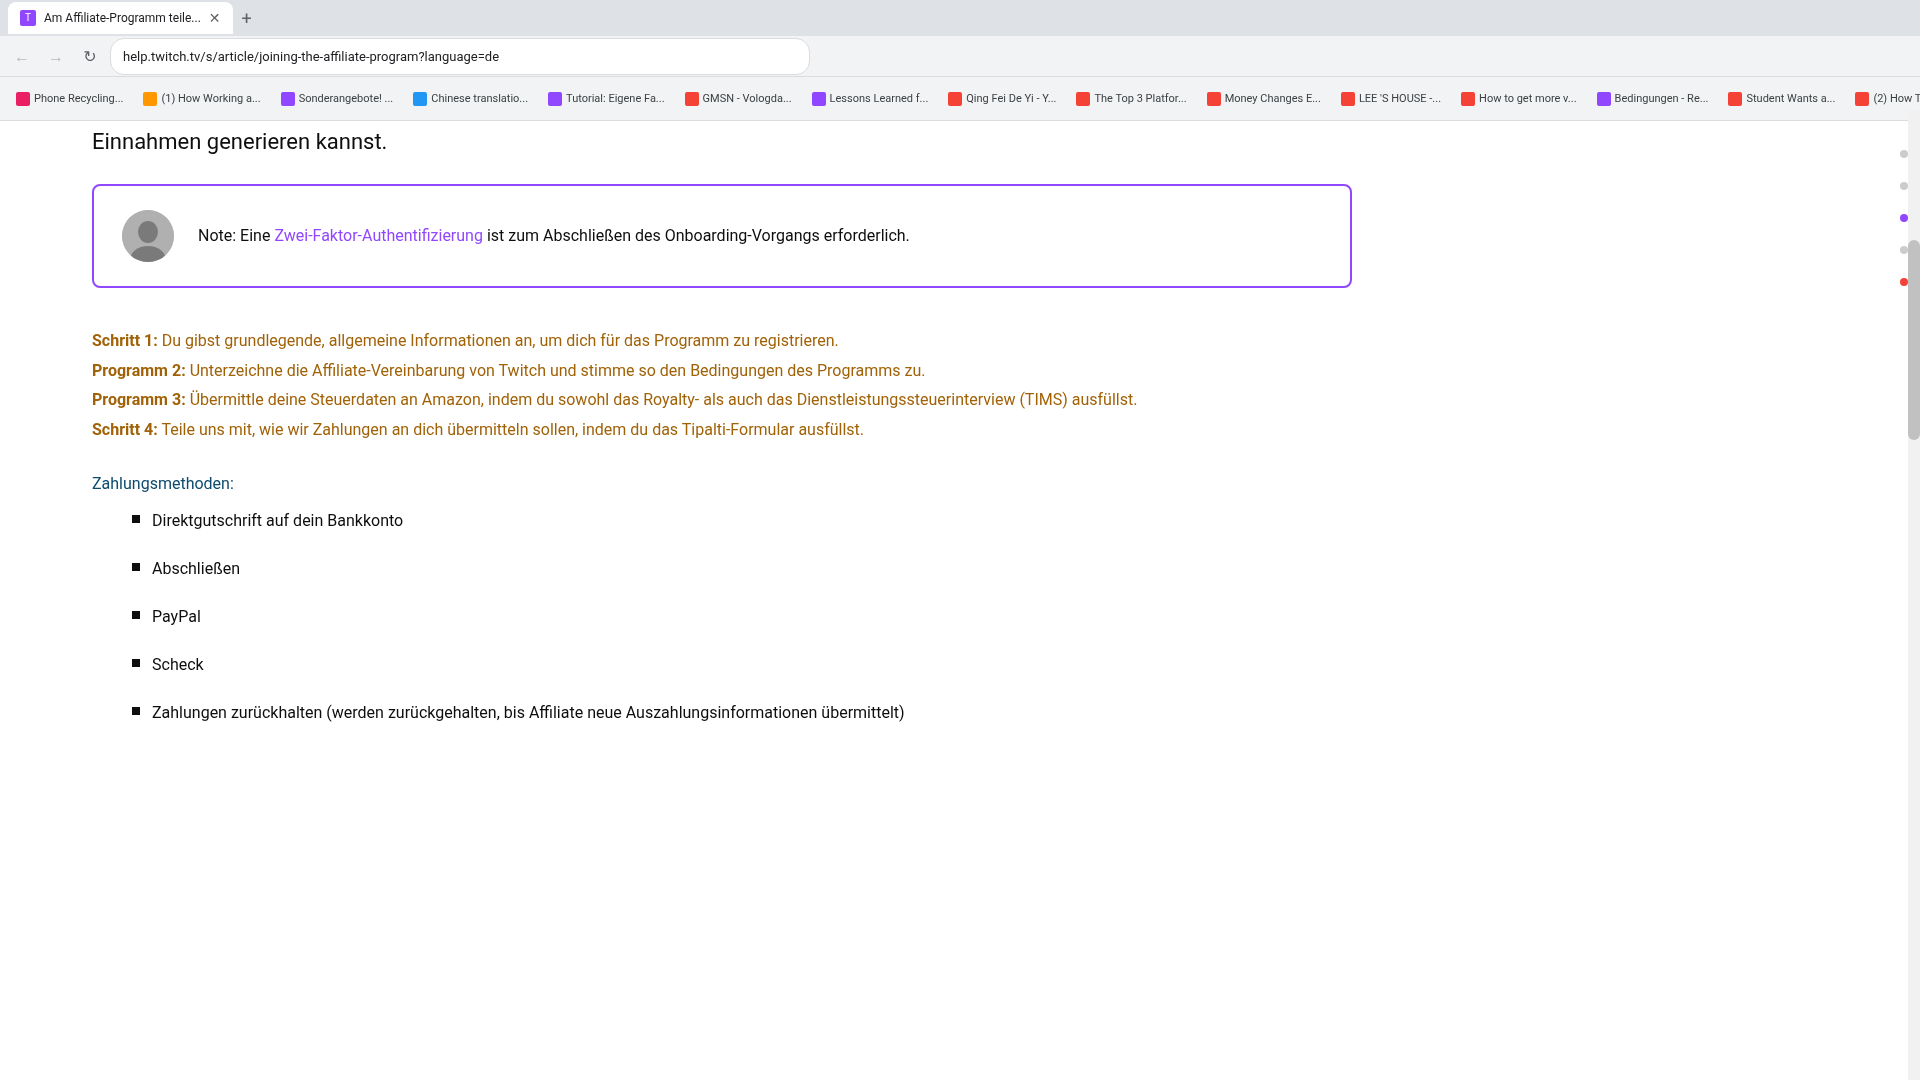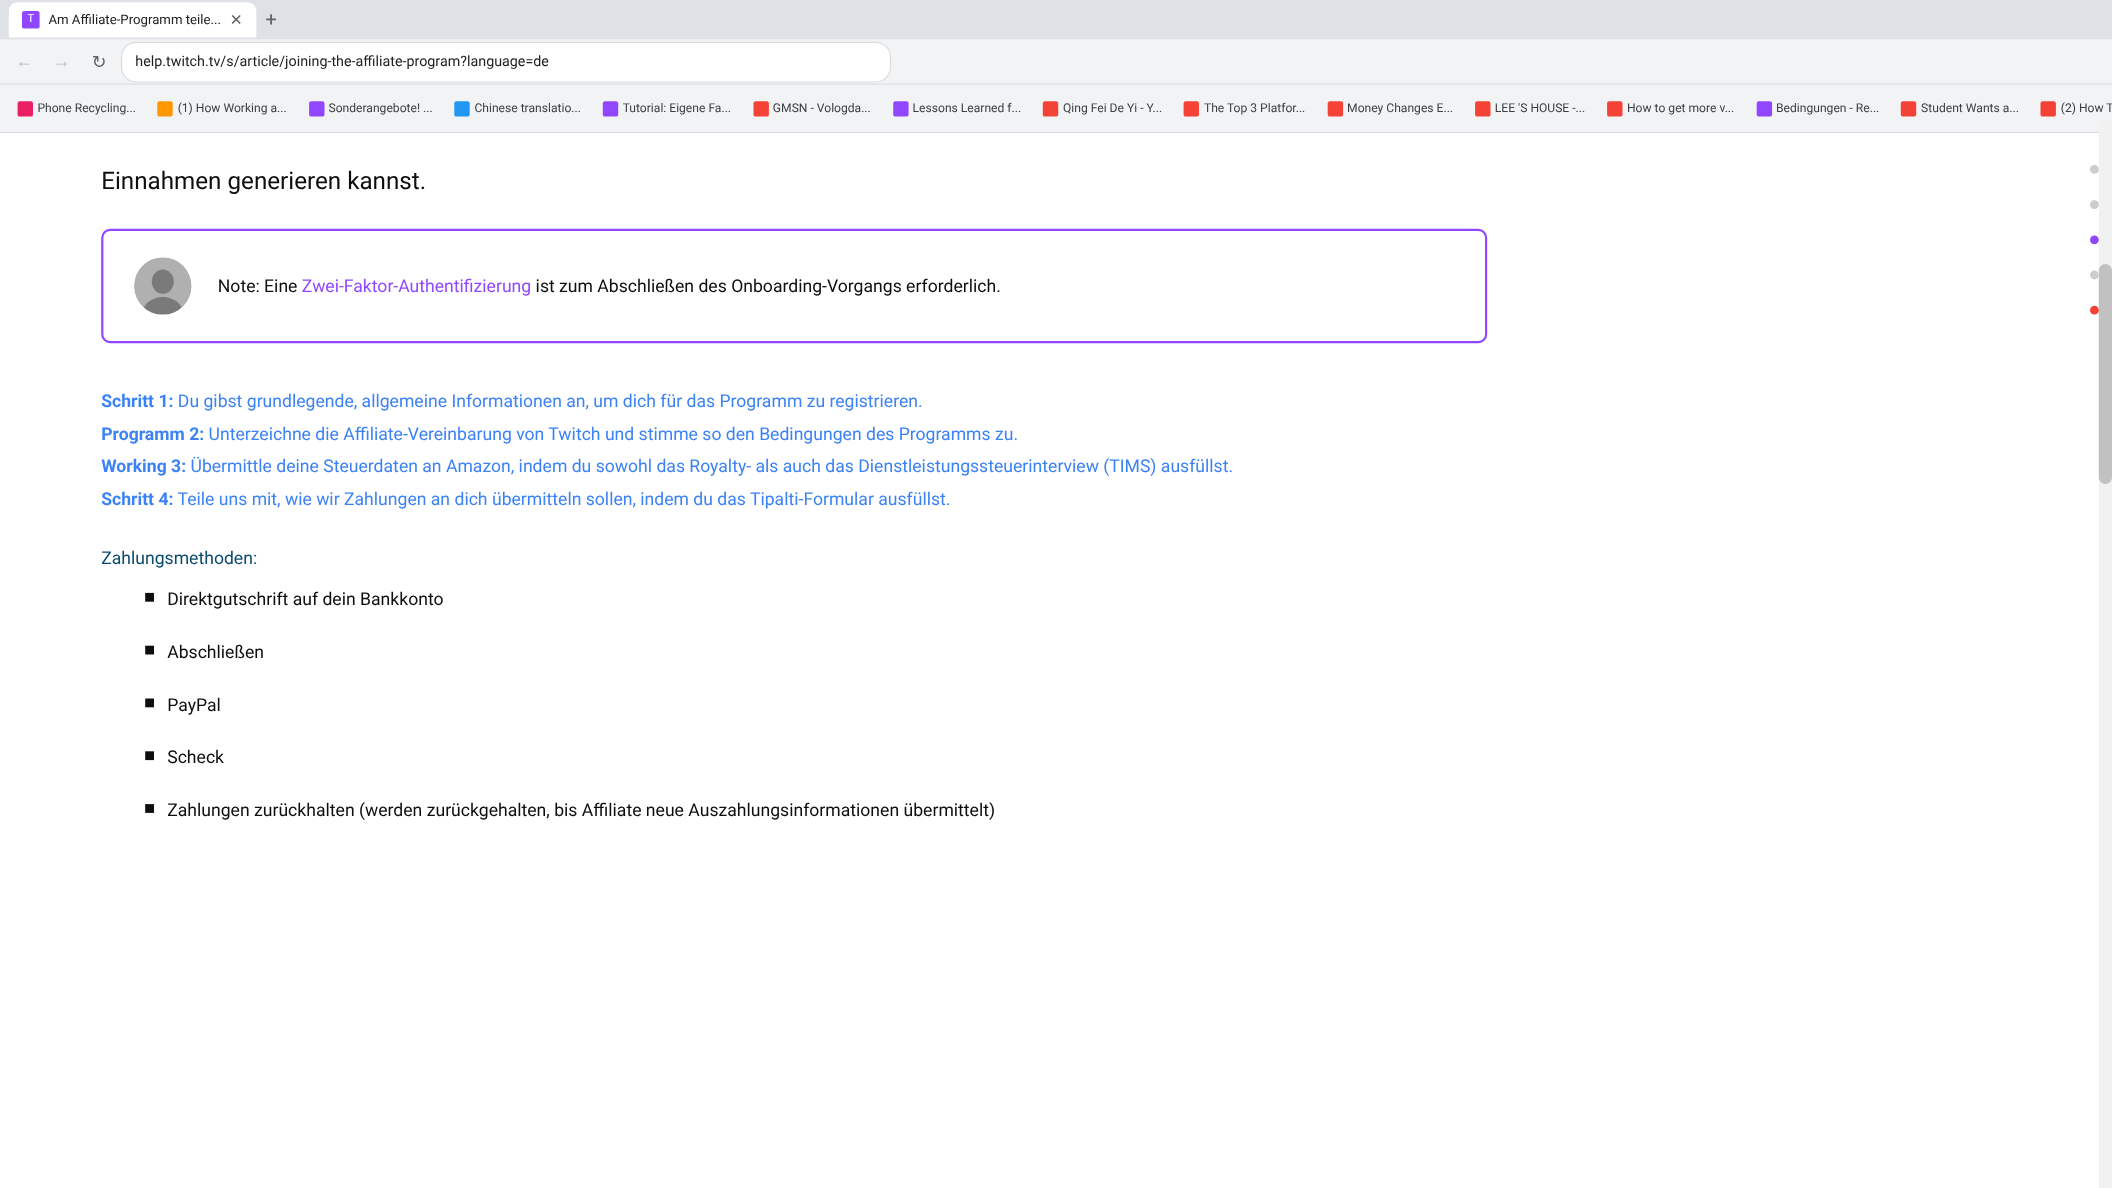--- a/index.html
+++ b/index.html
@@ -181,21 +181,21 @@
       height: 8px;
       border-radius: 50%;
       background: #ccc;
     }
 
     .side-dot.red { background: #f44336; }
     .side-dot.purple { background: #9147ff; }
 
     
     .page-content {
-      padding: 32px 92px 40px 92px;
+      padding: 8px 92px 40px 92px;
       background: #fff;
       position: relative;
     }
 
     .page-header-text {
       font-size: 22px;
       font-weight: 400;
       color: #0e0e0e;
       margin-bottom: 30px;
     }
@@ -245,21 +245,21 @@
     }
 
     
     .steps-section {
       margin-bottom: 32px;
     }
 
     .step-line {
       font-size: 16px;
       line-height: 1.6;
-      color: #3b82f6;
+      color: #a16207;
       margin-bottom: 4px;
     }
 
     .step-line strong {
       font-weight: 700;
     }
 
     
     .payment-section {
       margin-bottom: 24px;
@@ -407,21 +407,21 @@
   <div class="steps-section">
     <div class="step-line">
       <strong>Schritt 1:</strong>
       <span> Du gibst grundlegende, allgemeine Informationen an, um dich für das Programm zu registrieren.</span>
     </div>
     <div class="step-line">
       <strong>Programm 2:</strong>
       <span> Unterzeichne die Affiliate-Vereinbarung von Twitch und stimme so den Bedingungen des Programms zu.</span>
     </div>
     <div class="step-line">
-      <strong>Working 3:</strong>
+      <strong>Programm 3:</strong>
       <span> Übermittle deine Steuerdaten an Amazon, indem du sowohl das Royalty- als auch das Dienstleistungssteuerinterview (TIMS) ausfüllst.</span>
     </div>
     <div class="step-line">
       <strong>Schritt 4:</strong>
       <span> Teile uns mit, wie wir Zahlungen an dich übermitteln sollen, indem du das Tipalti-Formular ausfüllst.</span>
     </div>
   </div>
 
   <div class="payment-section">
     <div class="payment-title">Zahlungsmethoden:</div>

